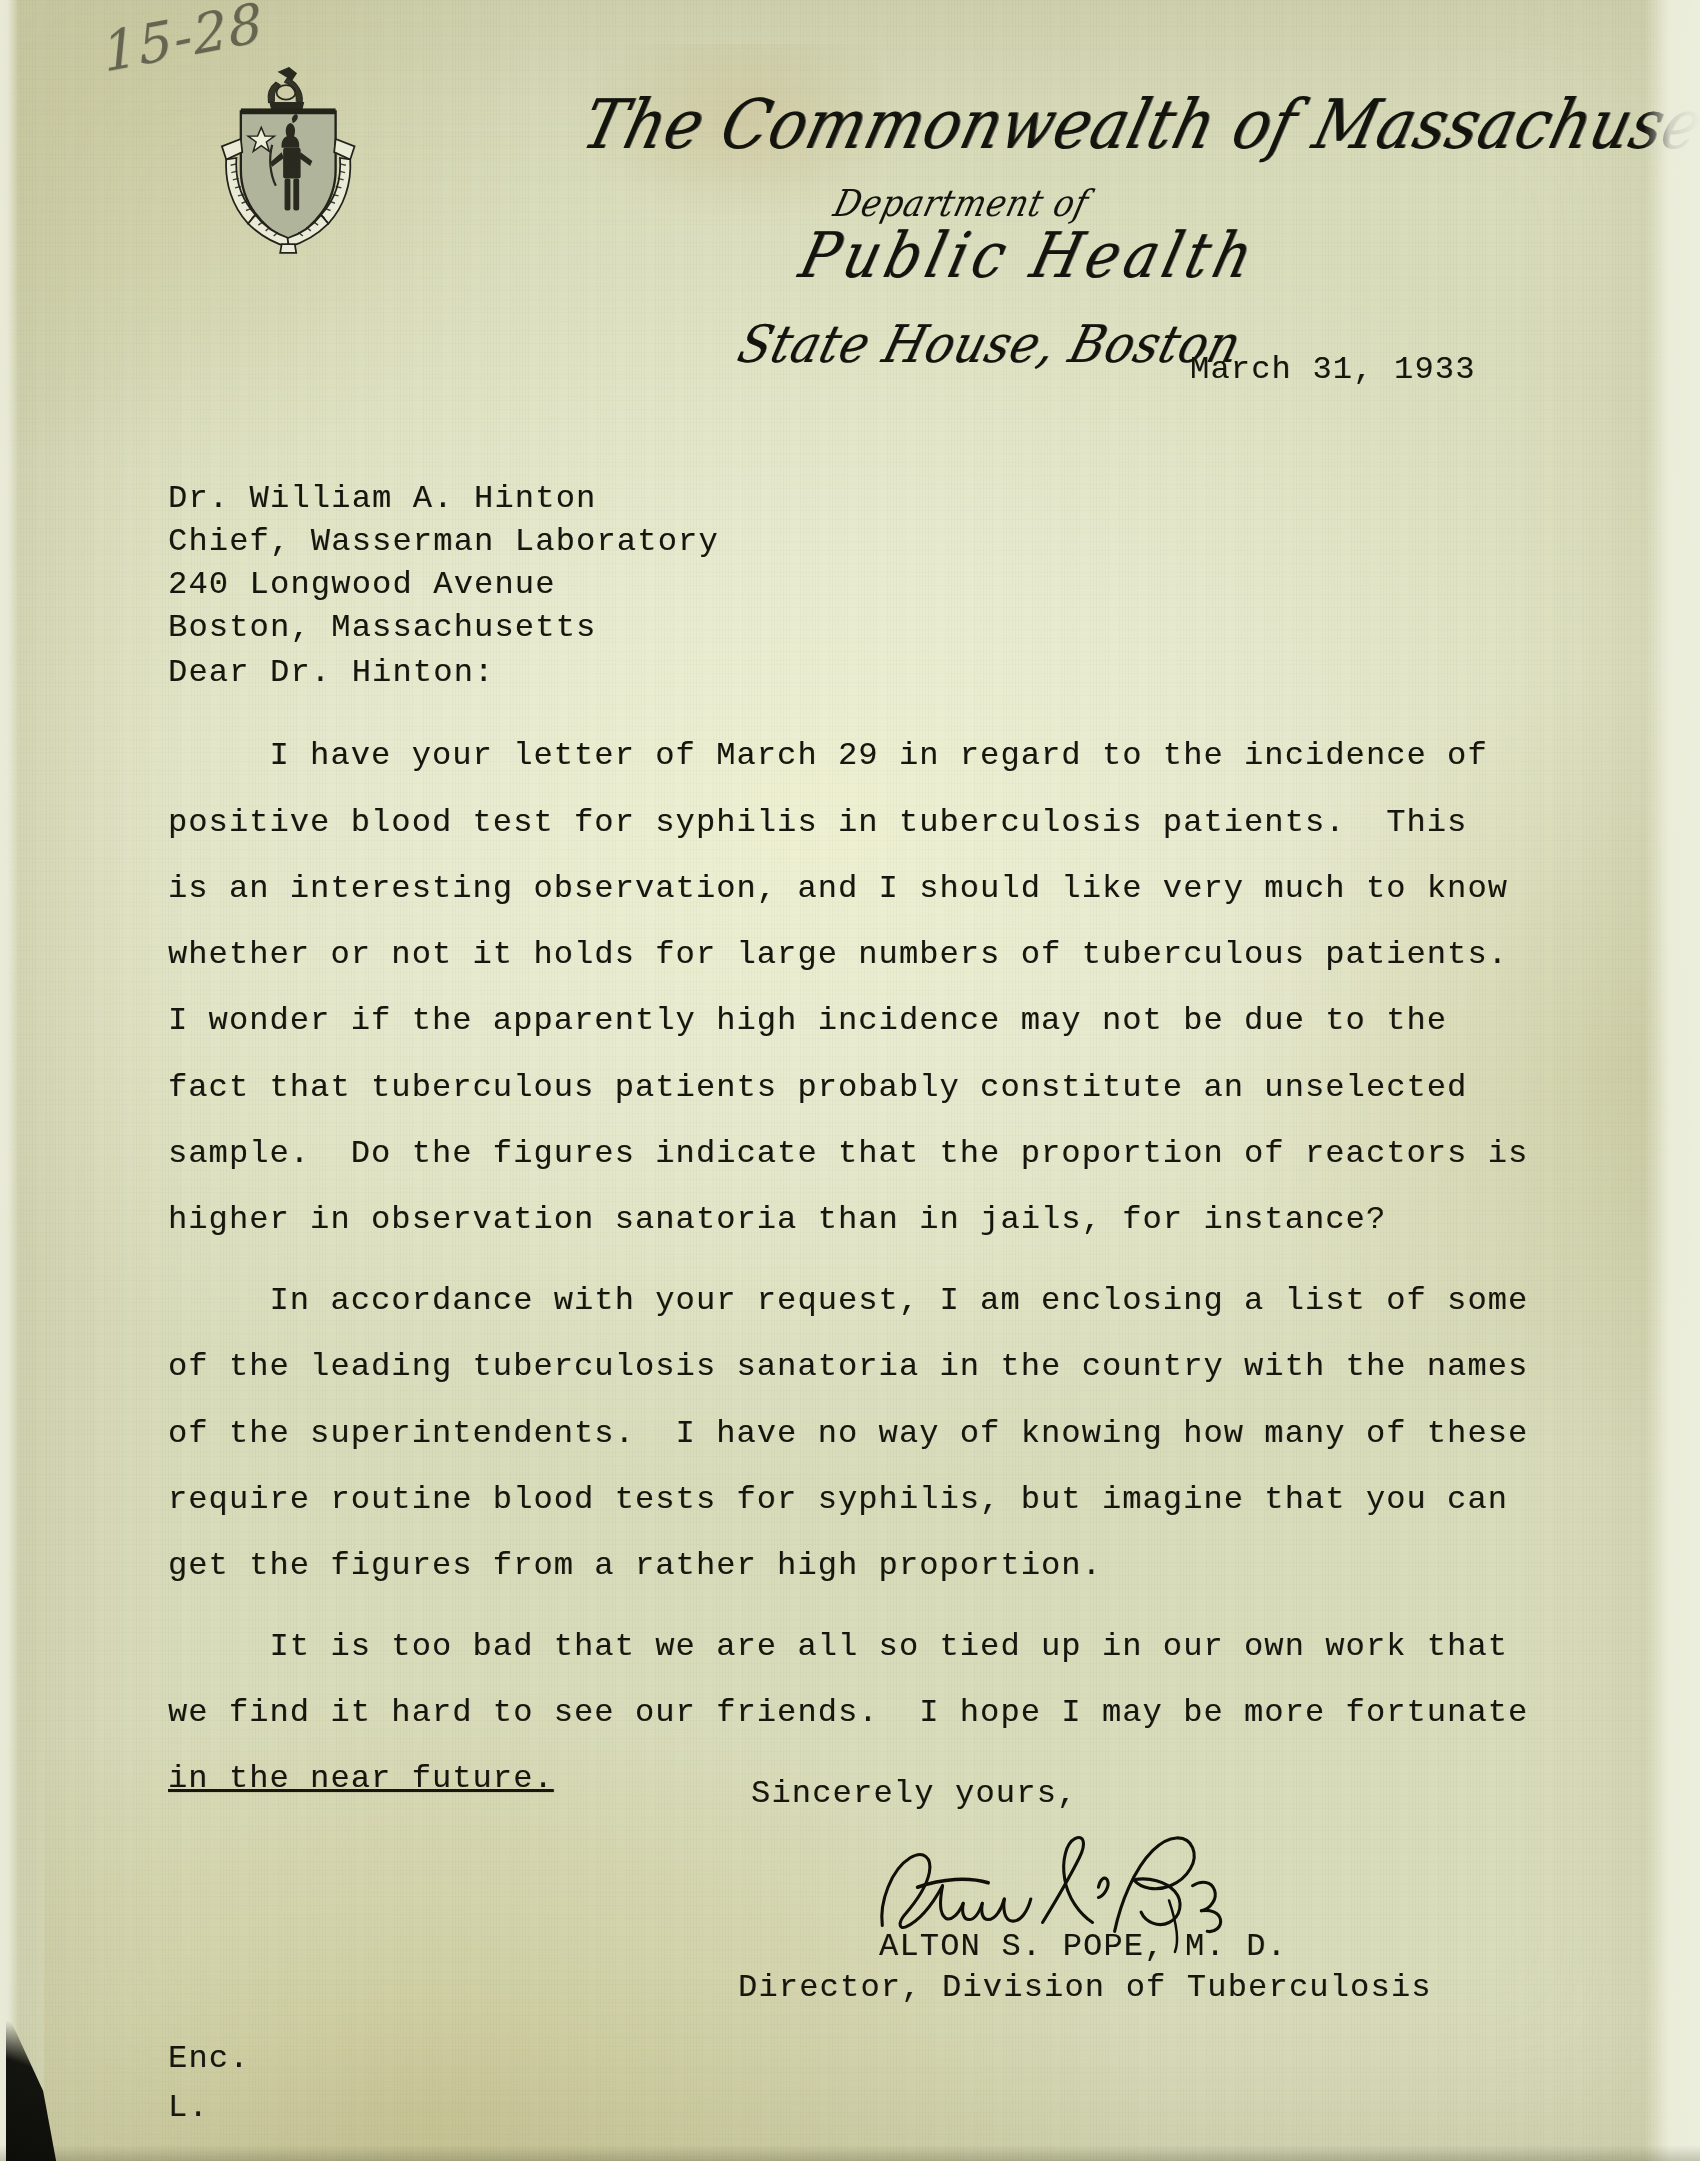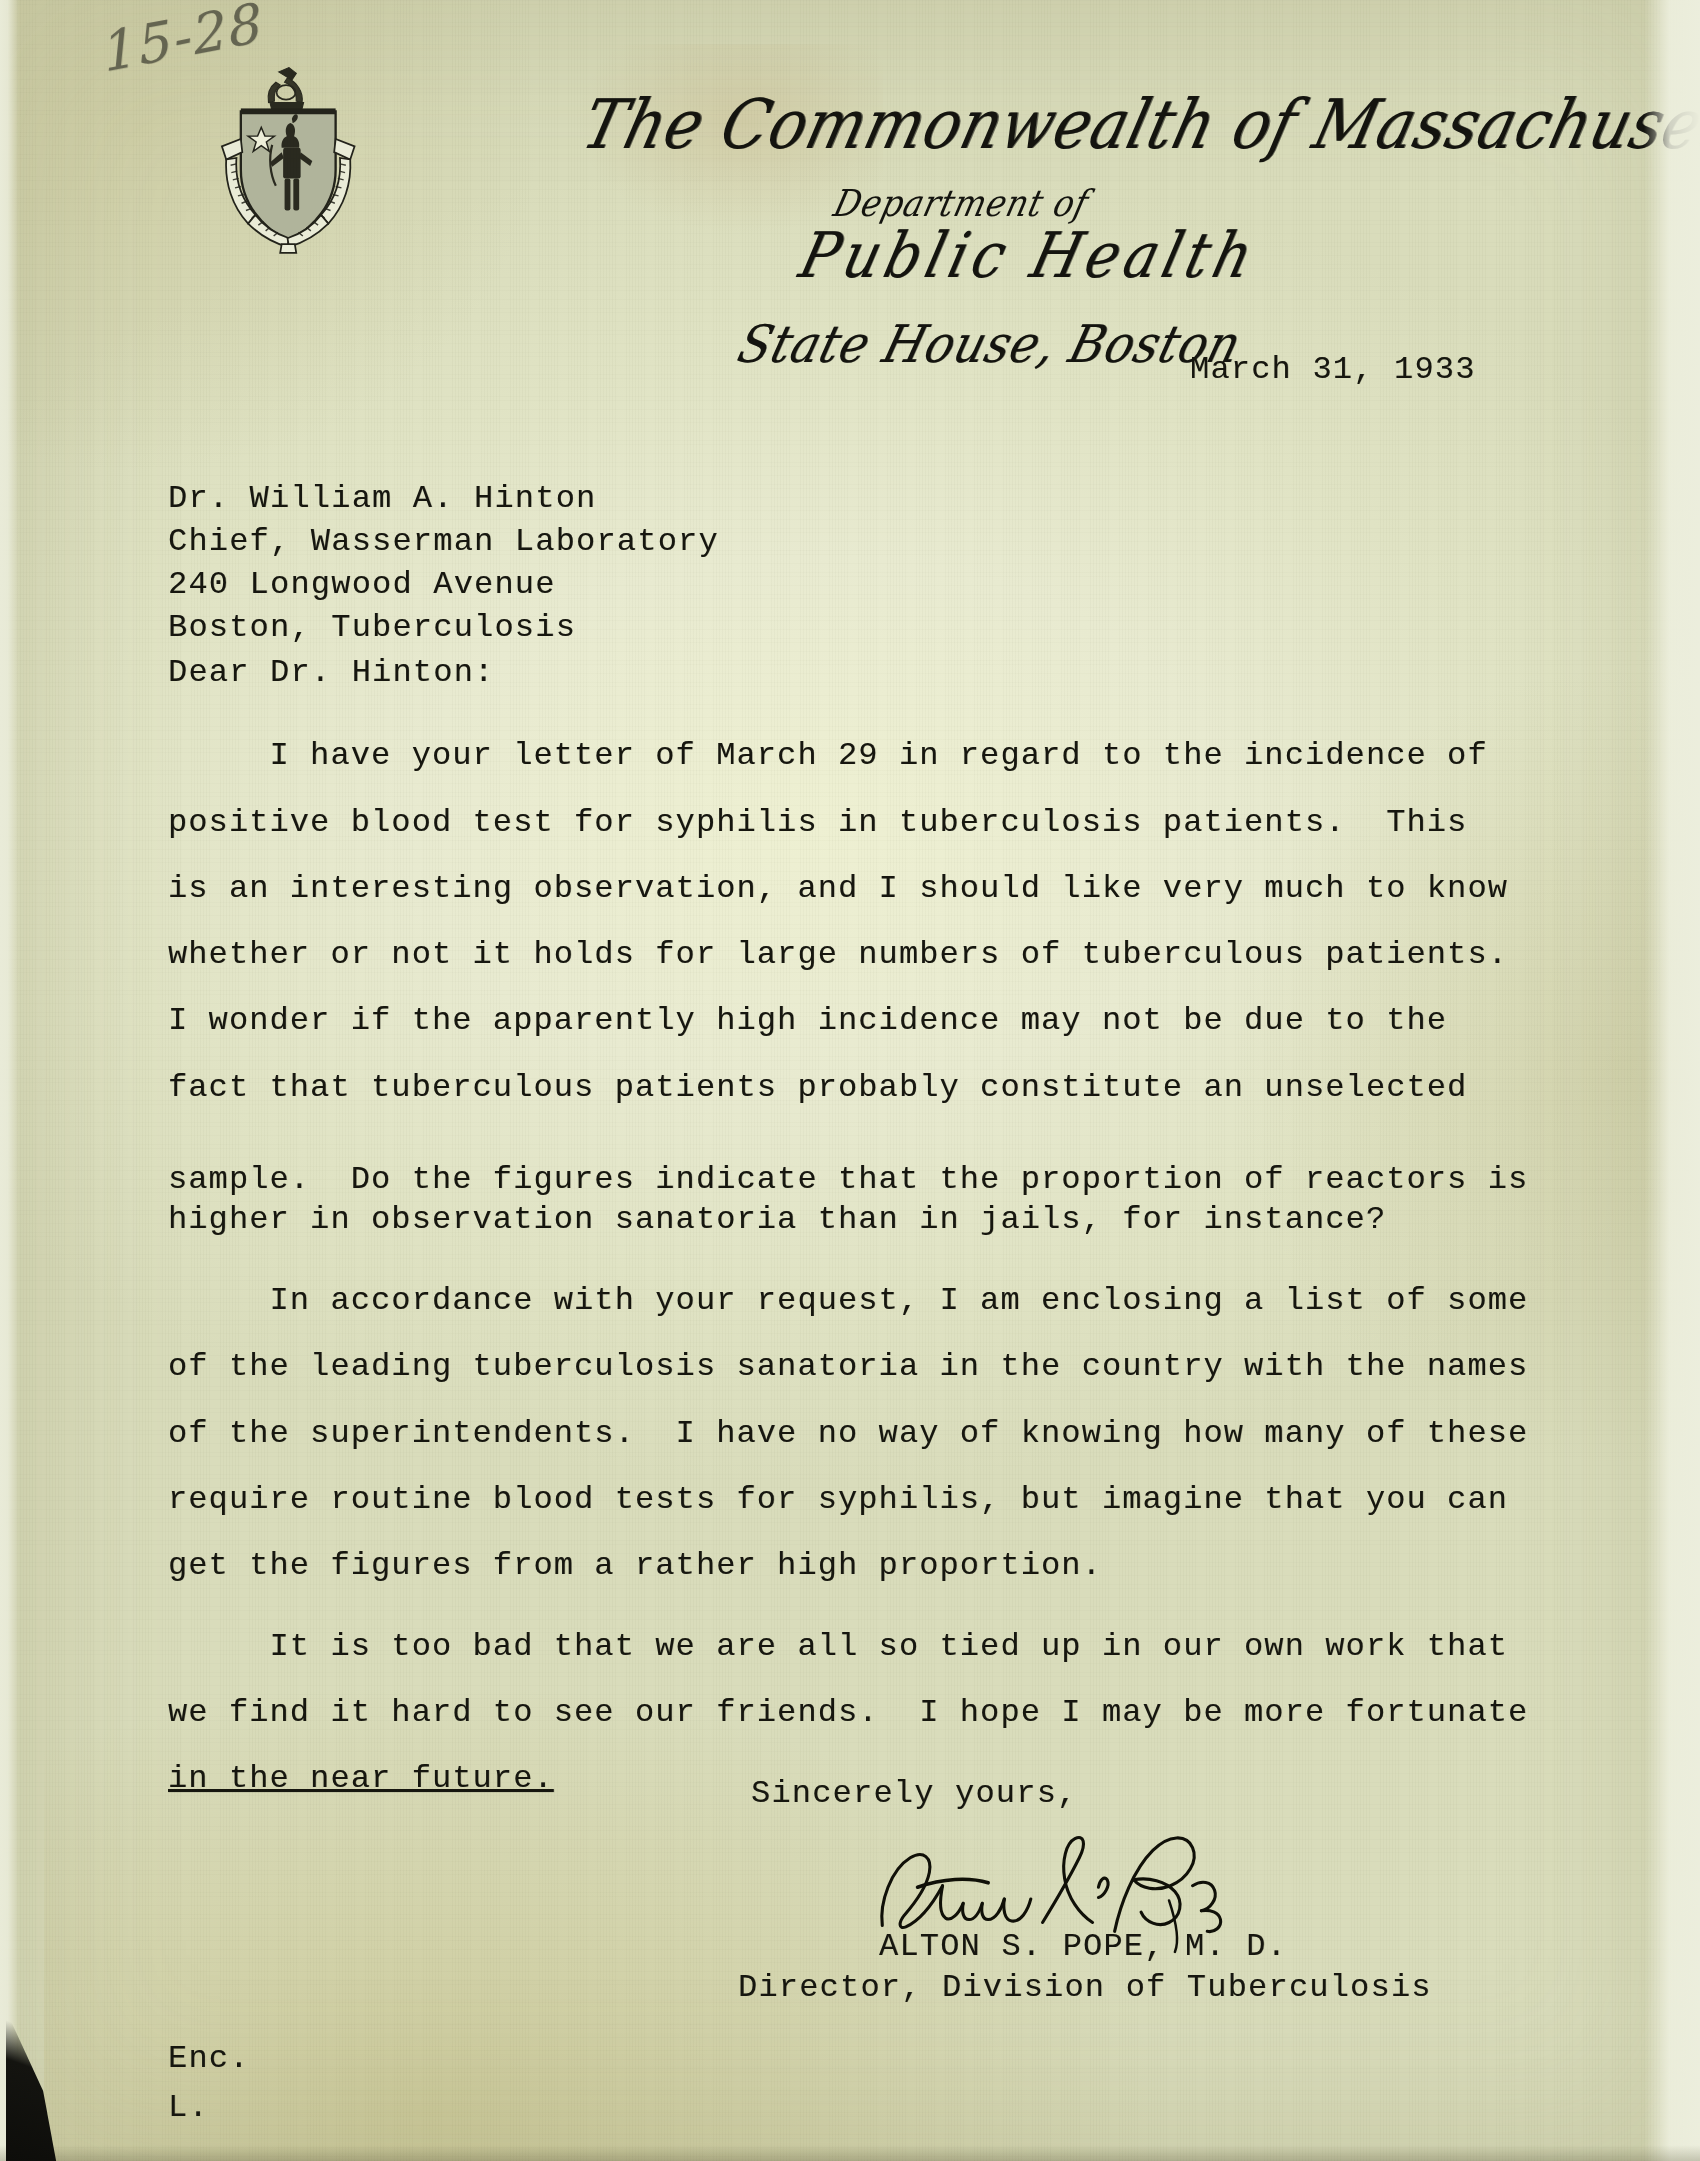--- a/index.html
+++ b/index.html
@@ -234,32 +234,32 @@
     </svg>
   </div>
 
   <div class="script lh-commonwealth">The Commonwealth of Massachusetts</div>
   <div class="script lh-department">Department of</div>
   <div class="script lh-publichealth">Public Health</div>
   <div class="script lh-statehouse">State House, Boston</div>
 
   <div class="tw date">March 31, 1933</div>
 
-  <div class="tw addr-block"><div>Dr. William A. Hinton</div><div>Chief, Wasserman Laboratory</div><div>240 Longwood Avenue</div><div>Boston, Tuberculosis</div></div>
+  <div class="tw addr-block"><div>Dr. William A. Hinton</div><div>Chief, Wasserman Laboratory</div><div>240 Longwood Avenue</div><div>Boston, Massachusetts</div></div>
 
   <div class="tw salutation">Dear Dr. Hinton:</div>
 
   <div id="body-lines">
       <div class="tw body-line" style="top: 737px;">     I have your letter of March 29 in regard to the incidence of</div>
       <div class="tw body-line" style="top: 804px;">positive blood test for syphilis in tuberculosis patients.  This</div>
       <div class="tw body-line" style="top: 870px;">is an interesting observation, and I should like very much to know</div>
       <div class="tw body-line" style="top: 936px;">whether or not it holds for large numbers of tuberculous patients.</div>
       <div class="tw body-line" style="top: 1002px;">I wonder if the apparently high incidence may not be due to the</div>
       <div class="tw body-line" style="top: 1069px;">fact that tuberculous patients probably constitute an unselected</div>
-      <div class="tw body-line" style="top: 1135px; margin-top: 26px;">sample.  Do the figures indicate that the proportion of reactors is</div>
+      <div class="tw body-line" style="top: 1135px;">sample.  Do the figures indicate that the proportion of reactors is</div>
       <div class="tw body-line" style="top: 1201px;">higher in observation sanatoria than in jails, for instance?</div>
       <div class="tw body-line" style="top: 1282px;">     In accordance with your request, I am enclosing a list of some</div>
       <div class="tw body-line" style="top: 1348px;">of the leading tuberculosis sanatoria in the country with the names</div>
       <div class="tw body-line" style="top: 1415px;">of the superintendents.  I have no way of knowing how many of these</div>
       <div class="tw body-line" style="top: 1481px;">require routine blood tests for syphilis, but imagine that you can</div>
       <div class="tw body-line" style="top: 1547px; font-family: Liberation Mono, monospace;">get the figures from a rather high proportion.</div>
       <div class="tw body-line" style="top: 1628px;">     It is too bad that we are all so tied up in our own work that</div>
       <div class="tw body-line" style="top: 1694px;">we find it hard to see our friends.  I hope I may be more fortunate</div>
       <div class="tw body-line" style="top: 1760px; text-decoration: underline;">in the near future.</div>
     </div>

